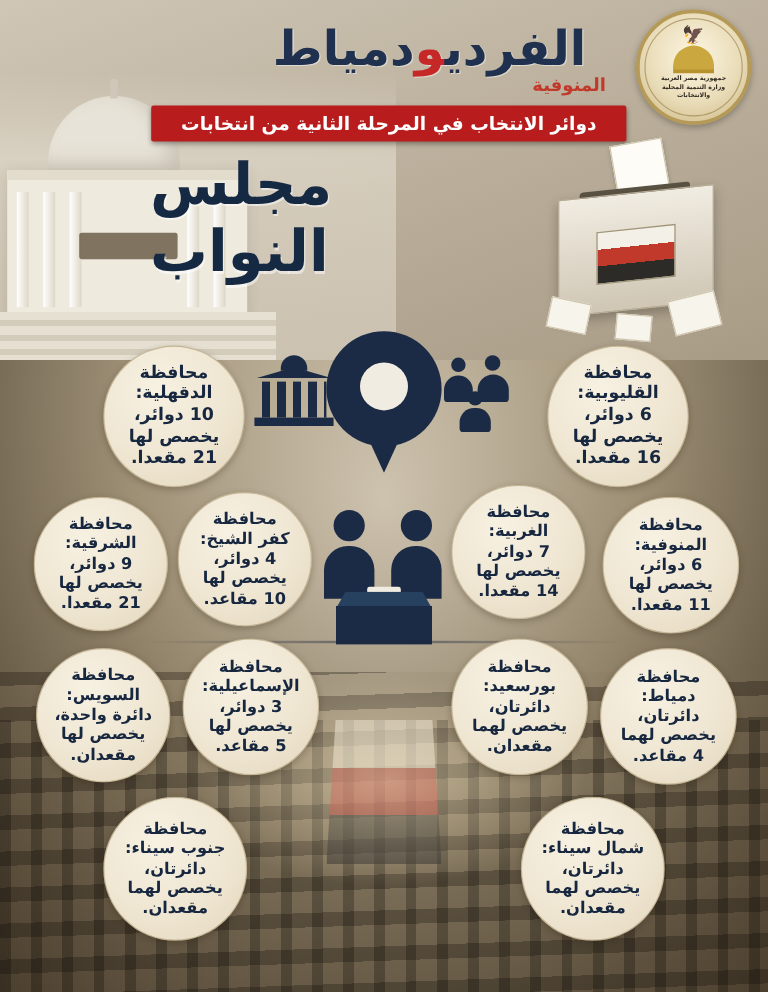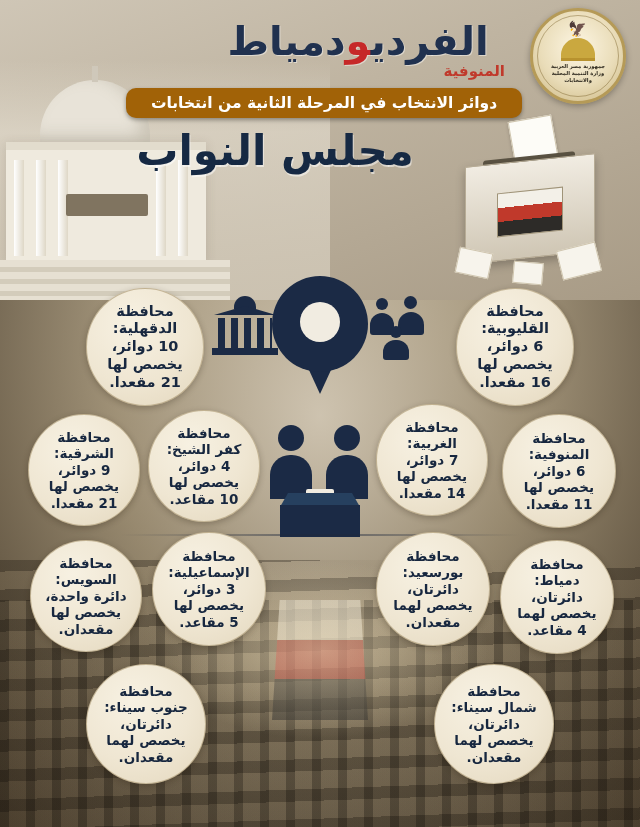--- a/index.html
+++ b/index.html
@@ -154,33 +154,33 @@
     position: absolute;
     right: 135px; top: 62px;
     color: #c0392b;
     font-size: 15px;
     font-weight: bold;
   }
   .subtitle-bar {
     position: absolute;
     right: 118px; top: 88px;
     width: 396px; height: 30px;
-    background: #a16207;
+    background: #b91c1c;
     display: flex; align-items: center; justify-content: center;
     color: #fff; font-size: 15.5px; font-weight: bold;
     box-shadow: 0 2px 4px rgba(0,0,0,.35);
-    border-radius: 10px;
+    border-radius: 2px;
   }
   .main-title {
     position: absolute;
     right: 215px; top: 126px;
     width: 300px;
-    text-align: center;
+    text-align: left;
     color: #162943;
-    font-size: 42px;
+    font-size: 48px;
     font-weight: bold;
     text-shadow: 1px 2px 0 rgba(255,255,255,.5);
     letter-spacing: -1px;
   }
   .sub-desc {
     position: absolute;
     right: 210px; top: 212px;
     width: 300px;
     text-align: center;
     color: #1b2a45;

